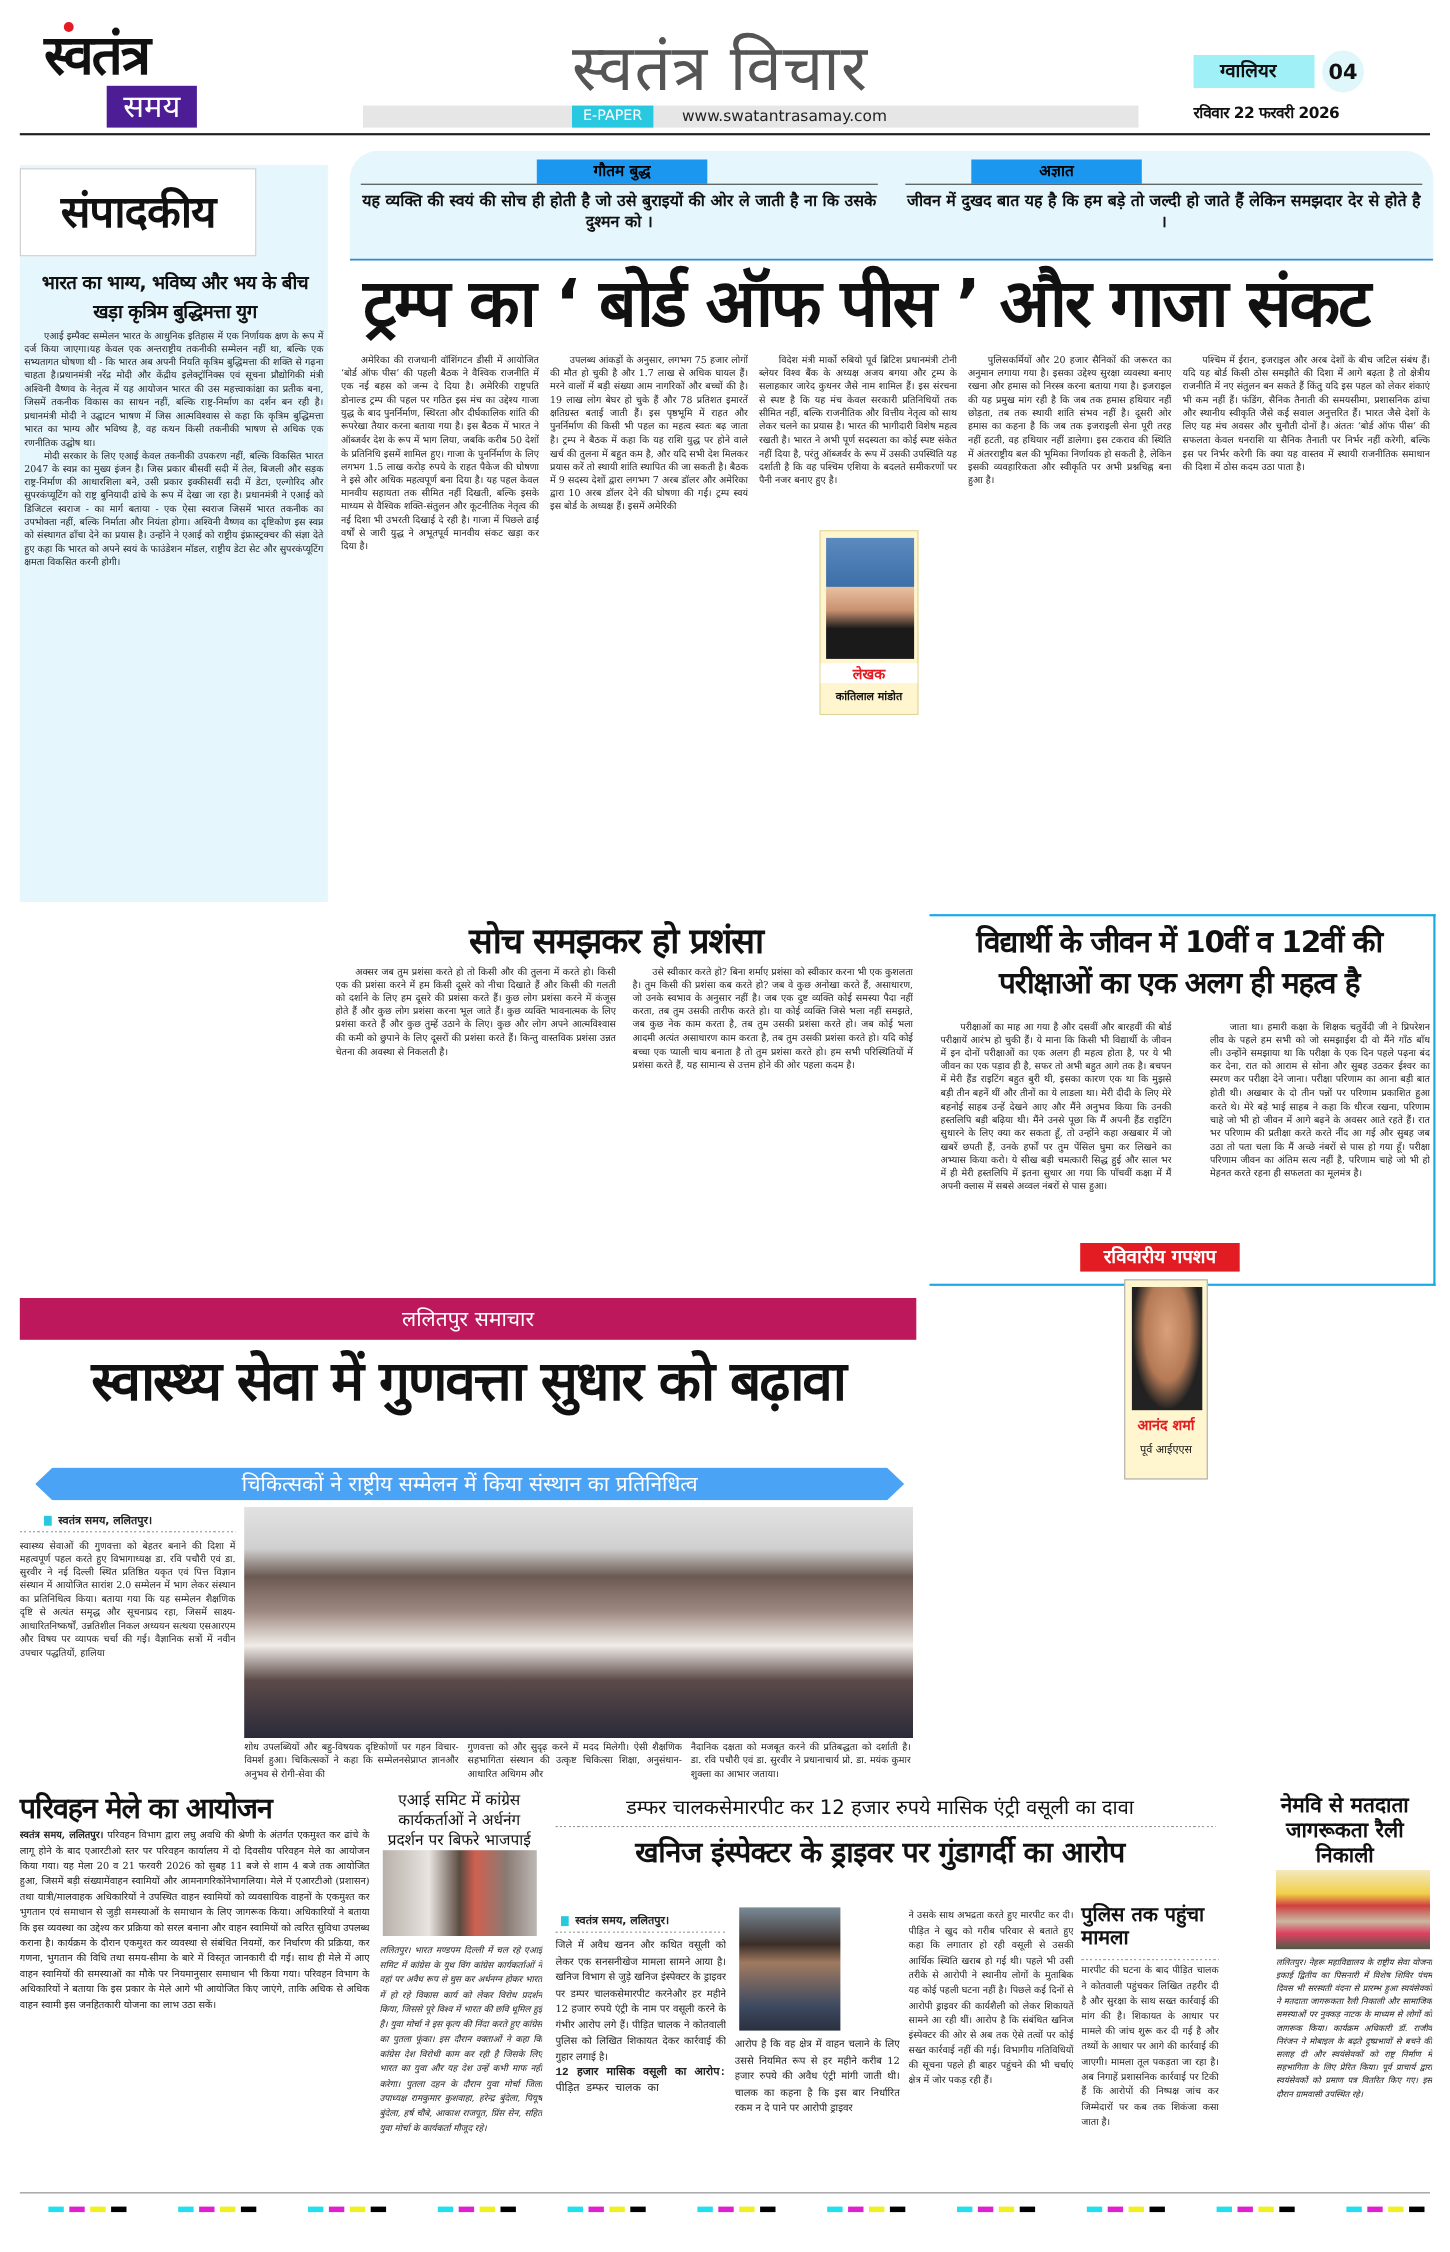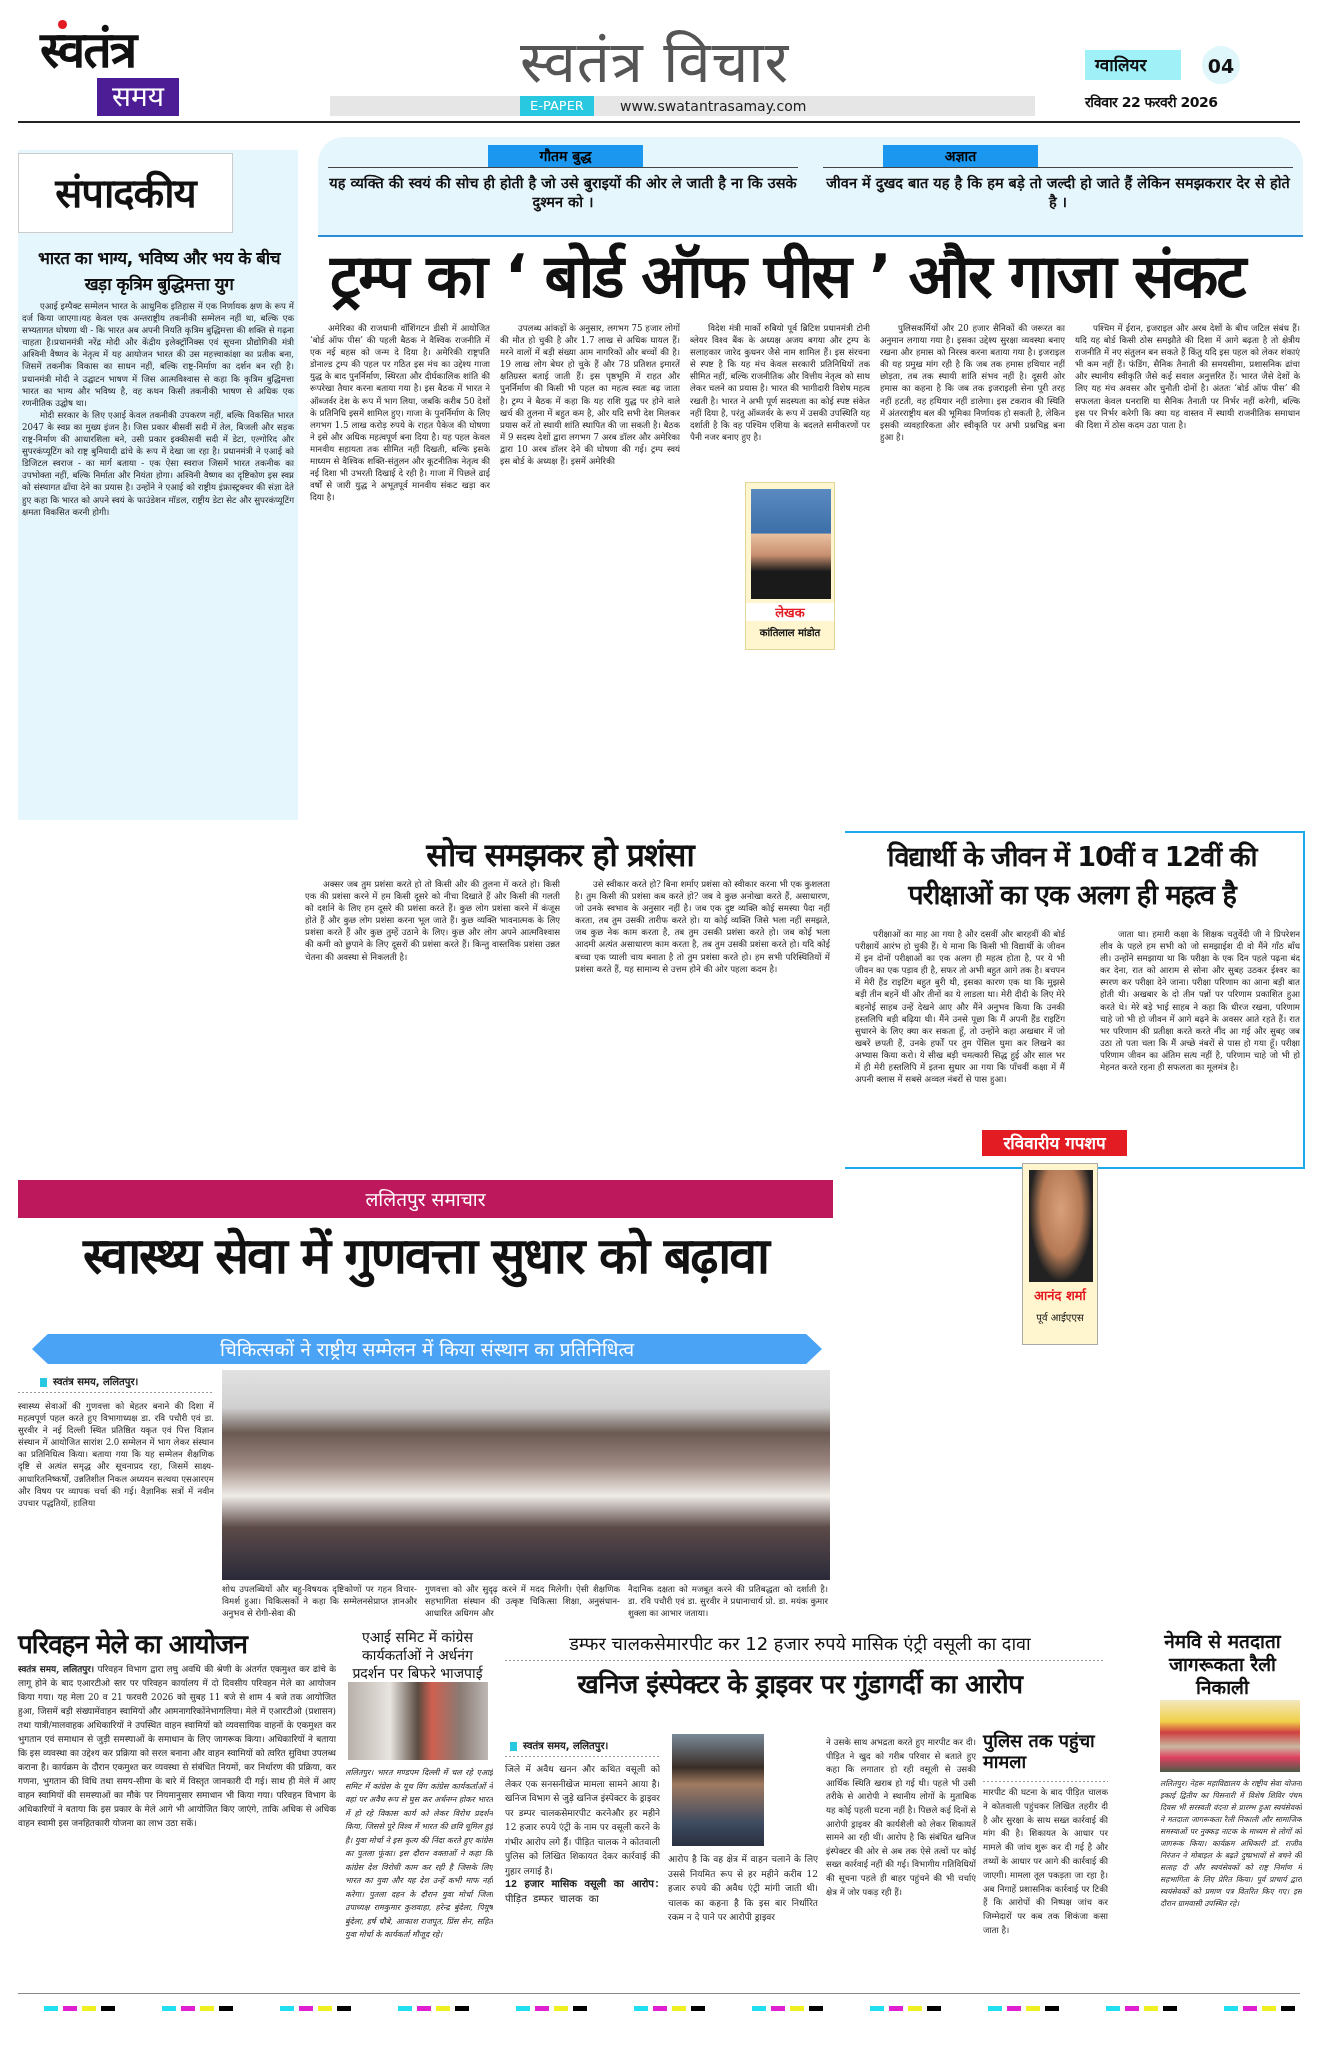--- a/index.html
+++ b/index.html
@@ -8,21 +8,21 @@
 .txt{font-size:8.6px;line-height:12.1px;text-align:justify;color:#222;font-family:"DejaVu Serif","Liberation Serif",serif}
 .txt p{text-indent:18px}
 
 .logo-top{left:40px;top:24px;font-size:50px;font-weight:900;letter-spacing:-2px;line-height:52px;color:#111}
 .logo-dot{left:58px;top:20px;width:9px;height:9px;border-radius:50%;background:#e31b23}
 .logo-bot{left:97px;top:78px;width:82px;height:38px;background:#4c1d95;color:#fff;font-size:28px;font-weight:400;text-align:center;line-height:38px}
 .title{left:520px;top:30px;font-size:58px;font-weight:300;color:#555;letter-spacing:1px;line-height:64px}
 .url-bar{left:330px;top:96px;width:705px;height:20px;background:#e6e6e6}
 .epaper{left:520px;top:96px;height:20px;padding:0 10px;background:#28c8e0;color:#fff;font-size:13px;line-height:20px}
 .url{left:620px;top:96px;font-size:14px;line-height:20px;color:#222}
-.city{left:1085px;top:50px;height:30px;padding:0 35px 0 10px;background:#9ff0f7;font-size:17px;font-weight:700;line-height:30px}
+.city{left:1085px;top:50px;height:30px;padding:0 35px 0 24px;background:#9ff0f7;font-size:17px;font-weight:700;line-height:30px}
 .pageno{left:1200px;top:44px;width:42px;height:42px;border-radius:50%;background:#dff7fa;border:2px solid #fff;font-size:19px;font-weight:700;line-height:40px;text-align:center}
 .date{left:1085px;top:92px;font-size:14px;font-weight:700;letter-spacing:-0.5px}
 .rule{left:18px;top:121px;width:1282px;height:2px;background:#222}
 
 .ed-bg{left:18px;top:150px;width:280px;height:670px;background:#e6f6fd}
 .ed-box{left:18px;top:153px;width:215px;height:80px;background:#fff;border:1px solid #ccc;font-size:40px;font-weight:900;text-align:center;line-height:78px;letter-spacing:-1px}
 .ed-head{left:28px;top:245px;width:262px;font-size:17px;font-weight:900;line-height:26px;text-align:center;letter-spacing:-0.5px}
 .ed-body{left:22px;top:300px;width:272px}
 
 .qbox{left:318px;top:137px;width:985px;height:100px;background:#e6f6fd;border-radius:26px 26px 0 0;border-bottom:2px solid #2a8fd6}
@@ -95,21 +95,21 @@
 
 <div class="abs qbox">
   <div class="abs" style="left:10px;top:8px;width:470px">
     <div style="margin-left:160px;width:155px" class="qlabel">गौतम बुद्ध</div>
     <div class="qline"></div>
     <div class="qtext" style="margin-top:6px">यह व्यक्ति की स्वयं की सोच ही होती है जो उसे बुराइयों की ओर ले जाती है ना कि उसके दुश्मन को ।</div>
   </div>
   <div class="abs" style="left:505px;top:8px;width:470px">
     <div style="margin-left:60px;width:155px" class="qlabel">अज्ञात</div>
     <div class="qline"></div>
-    <div class="qtext" style="margin-top:6px">जीवन में दुखद बात यह है कि हम बड़े तो जल्दी हो जाते हैं लेकिन समझकरार देर से होते है ।</div>
+    <div class="qtext" style="margin-top:6px">जीवन में दुखद बात यह है कि हम बड़े तो जल्दी हो जाते हैं लेकिन समझदार देर से होते है ।</div>
   </div>
 </div>
 
 <div class="abs hl1">ट्रम्प का ‘ बोर्ड ऑफ पीस ’ और गाजा संकट</div>
 <div class="abs txt col" style="left:310px;top:322px;width:180px;height:490px;overflow:hidden">
     <p>अमेरिका की राजधानी वॉशिंगटन डीसी में आयोजित ‘बोर्ड ऑफ पीस’ की पहली बैठक ने वैश्विक राजनीति में एक नई बहस को जन्म दे दिया है। अमेरिकी राष्ट्रपति डोनाल्ड ट्रम्प की पहल पर गठित इस मंच का उद्देश्य गाजा युद्ध के बाद पुनर्निर्माण, स्थिरता और दीर्घकालिक शांति की रूपरेखा तैयार करना बताया गया है। इस बैठक में भारत ने ऑब्जर्वर देश के रूप में भाग लिया, जबकि करीब 50 देशों के प्रतिनिधि इसमें शामिल हुए। गाजा के पुनर्निर्माण के लिए लगभग 1.5 लाख करोड़ रुपये के राहत पैकेज की घोषणा ने इसे और अधिक महत्वपूर्ण बना दिया है। यह पहल केवल मानवीय सहायता तक सीमित नहीं दिखती, बल्कि इसके माध्यम से वैश्विक शक्ति-संतुलन और कूटनीतिक नेतृत्व की नई दिशा भी उभरती दिखाई दे रही है। गाजा में पिछले ढाई वर्षों से जारी युद्ध ने अभूतपूर्व मानवीय संकट खड़ा कर दिया है।</p>
   </div>
 <div class="abs txt col" style="left:500px;top:322px;width:180px;height:490px;overflow:hidden">
     <p>उपलब्ध आंकड़ों के अनुसार, लगभग 75 हजार लोगों की मौत हो चुकी है और 1.7 लाख से अधिक घायल हैं। मरने वालों में बड़ी संख्या आम नागरिकों और बच्चों की है। 19 लाख लोग बेघर हो चुके हैं और 78 प्रतिशत इमारतें क्षतिग्रस्त बताई जाती हैं। इस पृष्ठभूमि में राहत और पुनर्निर्माण की किसी भी पहल का महत्व स्वतः बढ़ जाता है। ट्रम्प ने बैठक में कहा कि यह राशि युद्ध पर होने वाले खर्च की तुलना में बहुत कम है, और यदि सभी देश मिलकर प्रयास करें तो स्थायी शांति स्थापित की जा सकती है। बैठक में 9 सदस्य देशों द्वारा लगभग 7 अरब डॉलर और अमेरिका द्वारा 10 अरब डॉलर देने की घोषणा की गई। ट्रम्प स्वयं इस बोर्ड के अध्यक्ष हैं। इसमें अमेरिकी</p>
   </div>

